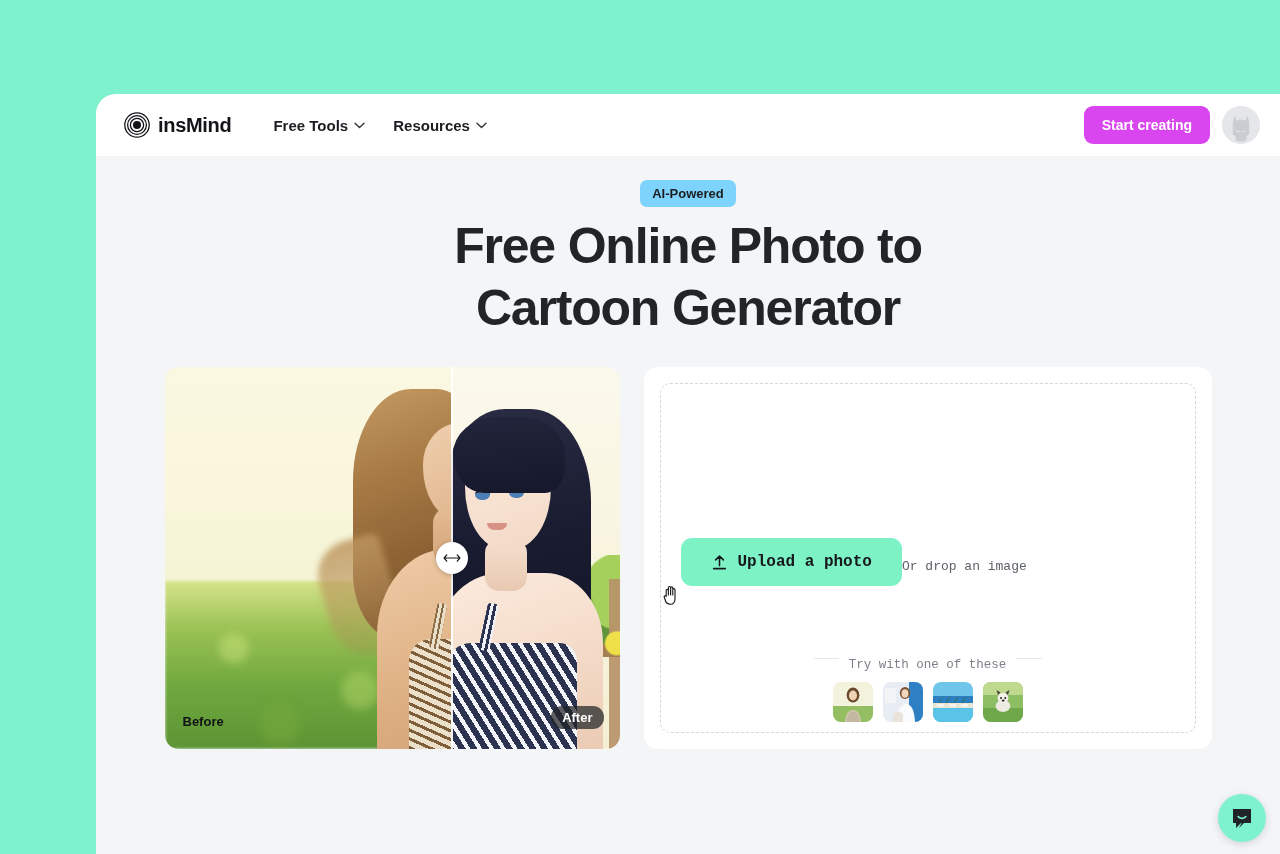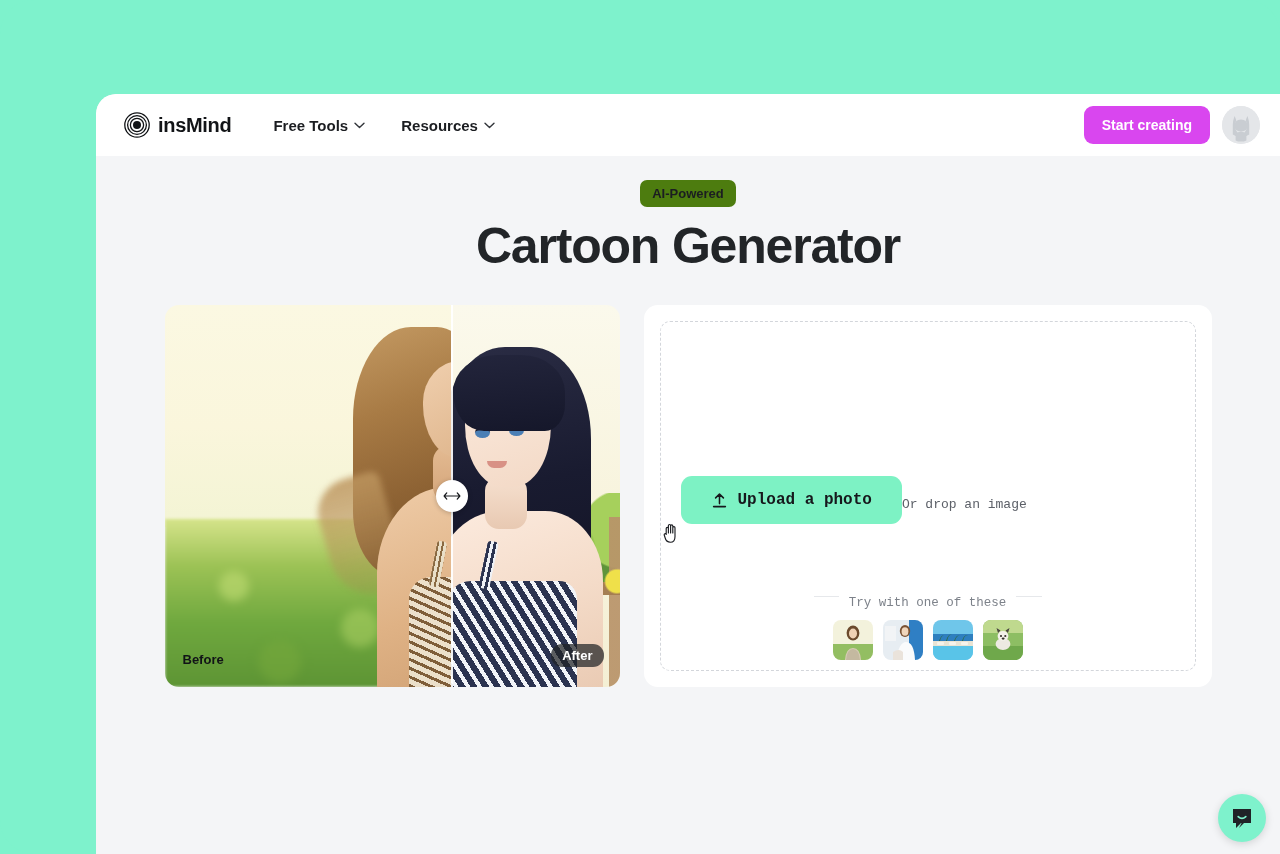--- a/index.html
+++ b/index.html
@@ -54,21 +54,21 @@
     margin-right: 42px;
   }
   .brand-mark { width: 26px; height: 26px; display: block; }
   .brand-name {
     font-size: 20px;
     font-weight: 700;
     color: #121417;
     letter-spacing: -0.3px;
   }
 
-  .nav { display: flex; align-items: center; gap: 36px; }
+  .nav { display: flex; align-items: center; gap: 28px; }
   .nav-item {
     display: flex;
     align-items: center;
     gap: 6px;
     font-size: 15px;
     font-weight: 700;
     color: #1B1D21;
     cursor: pointer;
   }
   .chev { width: 11px; height: 7px; display: block; }
@@ -97,21 +97,21 @@
     display: flex; align-items: center; justify-content: center;
     overflow: hidden;
     cursor: pointer;
   }
 
   
   #hero { padding-top: 24px; text-align: center; }
 
   #ai-badge {
     display: inline-block;
-    background: #4d7c0f;
+    background: #7dd3fc;
     color: #1B1D21;
     font-size: 13px;
     font-weight: 700;
     padding: 6px 12px;
     border-radius: 7px;
   }
 
   #hero-title {
     margin-top: 14px;
     font-size: 50px;
@@ -488,20 +488,21 @@
           <path d="M19 25.6 q-3.2 0 -5.4 3.2 l0 5.6 q2.4 1.2 5.4 1.2 3 0 5.4 -1.2 l0 -5.6 q-2.2 -3.2 -5.4 -3.2 z" fill="#C9CDD2"></path>
         </svg>
       </div>
     </div>
   </header>
 
   <section id="hero">
     <span id="ai-badge">AI-Powered</span>
 
     <h1 id="hero-title">
+      <span class="ln">Free Online Photo to</span>
       <span class="ln">Cartoon Generator</span>
     </h1>
 
   </section>
 
   <section id="main-area">
 
     <div id="comparison-card">
 
       <div class="half before-half">

